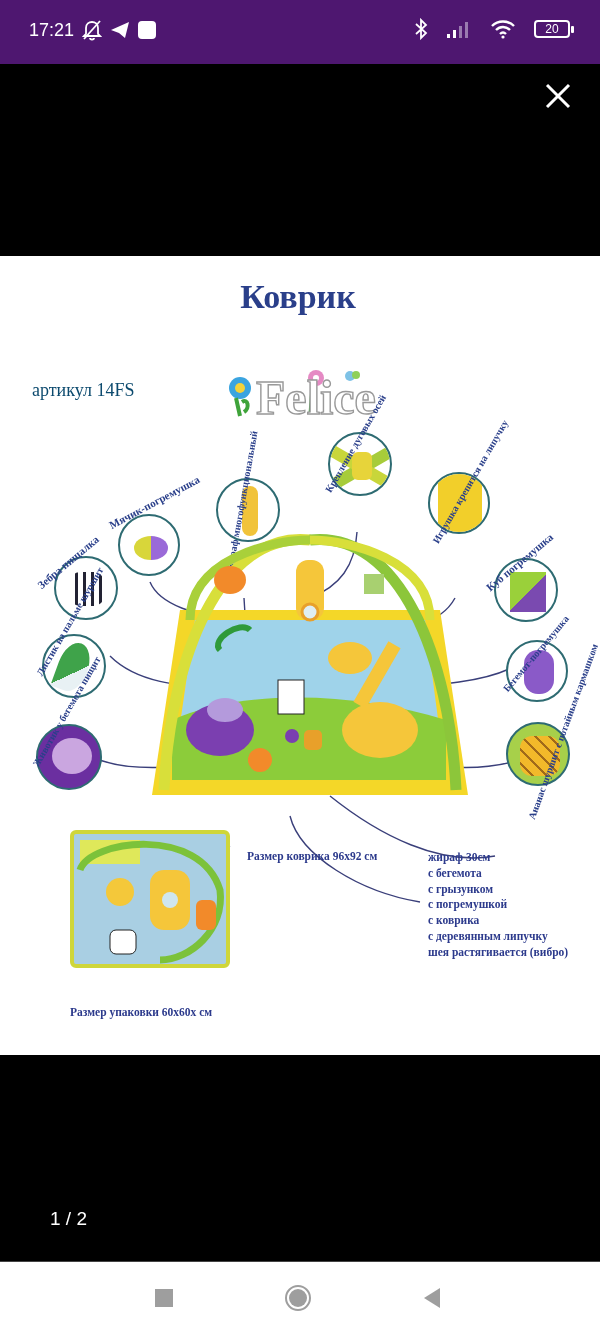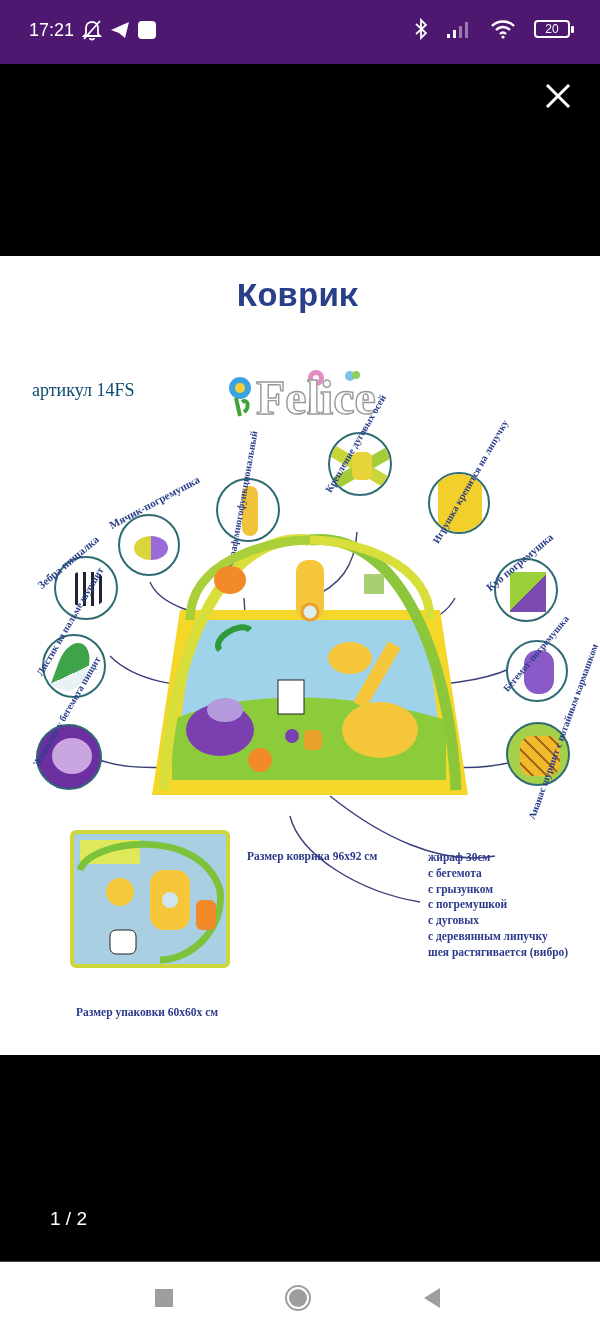--- a/index.html
+++ b/index.html
@@ -15,21 +15,21 @@
   .battery::after { content:""; position:absolute; right:-6px; top:4px; width:3px; height:7px; background:#fff; border-radius:1px; }
 
   
   .viewer { position: absolute; left: 0; top: 64px; width: 600px; height: 1197px; background: #000; }
   .close-btn { position: absolute; right: 26px; top: 16px; width: 32px; height: 32px; cursor: pointer; }
   .counter { position: absolute; left: 50px; top: 1144px; color: #fff; font-size: 19px; font-family: "Liberation Sans", sans-serif; }
 
   
   .photo { position: absolute; left: 0; top: 192px; width: 600px; height: 799px; background: #fff; overflow: hidden; }
   .serif { font-family: "Liberation Serif", serif; color: #2a3f8a; font-weight: bold; }
-  .title1 { position: absolute; left: 0; width: 596px; top: 22px; text-align: center; font-size: 34px; font-family: Liberation Mono, monospace; }
+  .title1 { position: absolute; left: 0; width: 596px; top: 22px; text-align: center; font-size: 34px; }
   .title2 { position: absolute; left: 0; width: 600px; top: 56px; text-align: center; font-size: 34px; }
   .article { position: absolute; left: 32px; top: 124px; font-size: 18px; font-family: "Liberation Serif", serif; color: #0c4a6e; }
   .logo { position: absolute; left: 226px; top: 102px; width: 150px; height: 60px; }
 
   .bubble { position: absolute; border: 2px solid #2e6b72; border-radius: 50%; background: #fff; overflow: hidden; }
   .bubble-label { position: absolute; font-family: "Liberation Serif", serif; font-weight: bold; color: #2a3f8a; font-size: 11px; white-space: nowrap; }
 
   .mat { position: absolute; left: 150px; top: 264px; width: 320px; height: 290px; }
   .pack { position: absolute; left: 70px; top: 12px; }
 
@@ -197,28 +197,28 @@
       <rect x="10" y="10" width="60" height="24" fill="#dfe85a"></rect>
       <circle cx="50" cy="62" r="14" fill="#f4c83a"></circle>
       <path d="M10 40 C20 10 130 -5 150 60 C155 100 120 130 90 130" stroke="#7cc23a" stroke-width="7" fill="none"></path>
       <rect x="80" y="40" width="40" height="60" rx="14" fill="#f5c63a"></rect>
       <circle cx="100" cy="70" r="8" fill="#cfe6ee"></circle>
       <rect x="126" y="70" width="20" height="30" rx="6" fill="#f28a2a"></rect>
       <rect x="40" y="100" width="26" height="24" rx="6" fill="#fff" stroke="#222" stroke-width="1"></rect>
     </svg>
 
     <div class="caption" style="left:247px;top:594px;">Размер коврика 96х92 см</div>
-    <div class="caption" style="left:76px;top:750px;">Размер упаковки 60х60х см</div>
+    <div class="caption" style="left:70px;top:750px;">Размер упаковки 60х60х см</div>
 
     <div class="giraffe-list">
       <div>жираф 30см</div>
       <div>с бегемота</div>
       <div>с грызунком</div>
       <div>с погремушкой</div>
-      <div>с дуговых</div>
+      <div>с коврика</div>
       <div>с деревянным липучку</div>
       <div>шея растягивается (вибро)</div>
     </div>
   </div>
 
   <div class="counter">1 / 2</div>
 </div>
 
 <div class="navbar">
   <div class="nav-btn" style="left:150px;">

